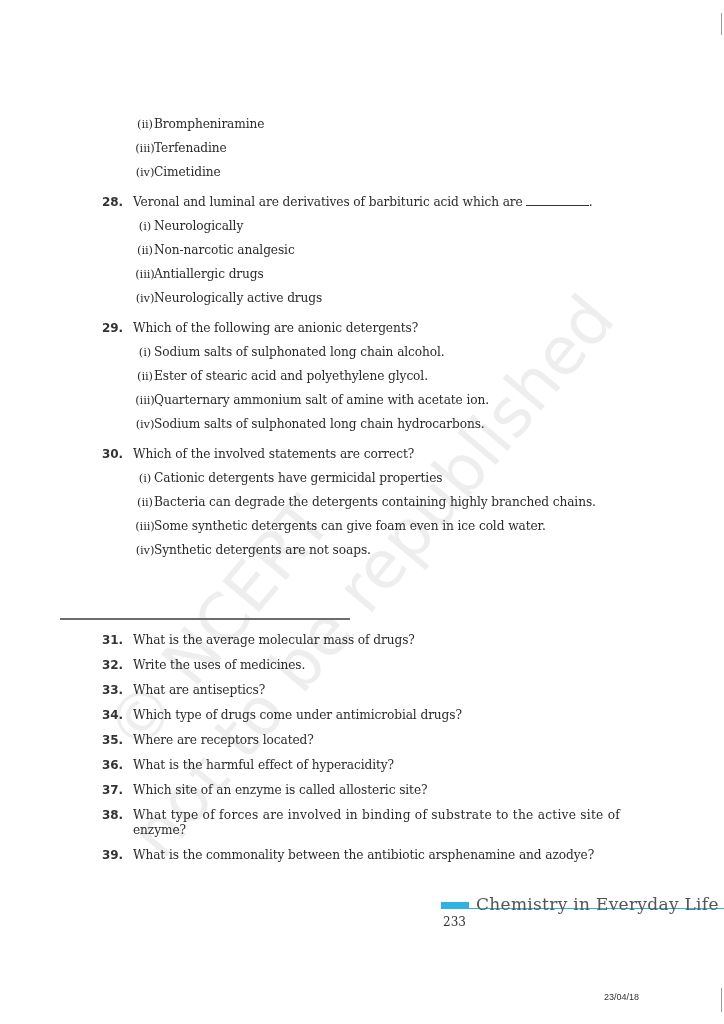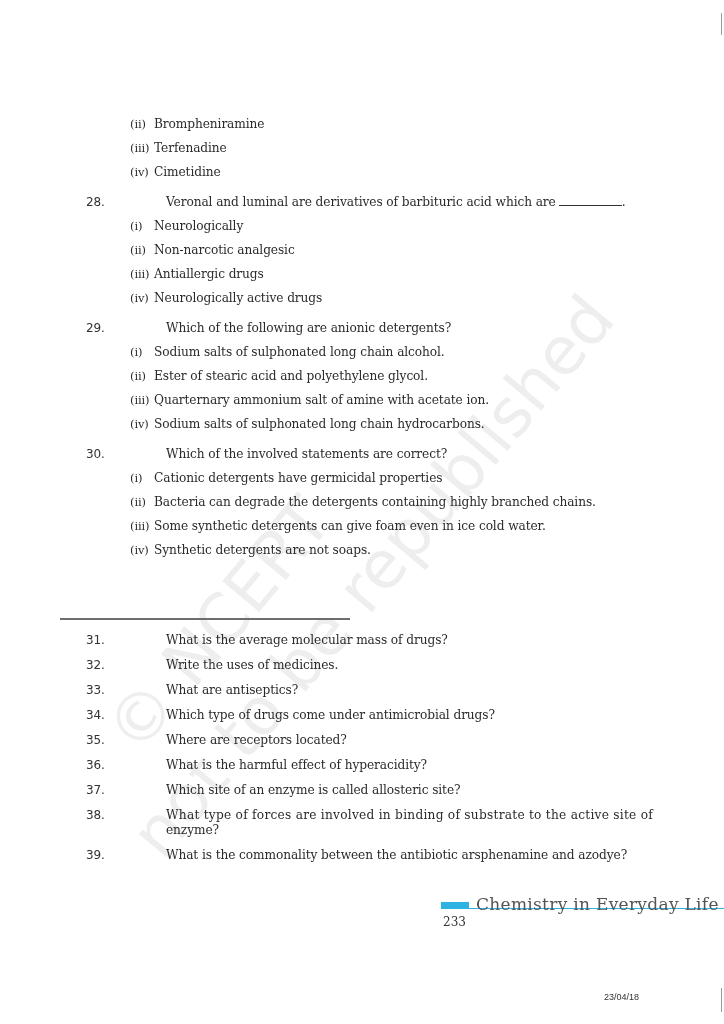--- a/index.html
+++ b/index.html
@@ -5,23 +5,23 @@
   html, body { margin: 0; padding: 0; }
   body {
     width: 724px; height: 1024px; background: #ffffff; position: relative; overflow: hidden;
     font-family: "DejaVu Serif", "Liberation Serif", serif; color: #2b2b2b;
   }
   .page { position: absolute; left: 0; top: 0; width: 724px; height: 1024px; }
   .corner-mark { position: absolute; left: 721px; top: 13px; width: 1px; height: 22px; background: #9a9a9a; }
   .corner-mark-bottom { position: absolute; left: 721px; top: 988px; width: 1px; height: 24px; background: #9a9a9a; }
 
   .line { position: absolute; font-size: 12.2px; line-height: 16px; white-space: nowrap; letter-spacing: -0.1px; }
-  .qnum { position: absolute; left: 86px; font-family: "DejaVu Sans", "Liberation Sans", sans-serif; font-weight: normal; font-size: 12px; color: #333; }
-  .qtext { position: absolute; left: 133px; margin-left: 33px; }
-  .opt-label { position: absolute; width: 30px; left: 130px; font-size: 11.5px; }
+  .qnum { position: absolute; left: 102px; font-family: "DejaVu Sans", "Liberation Sans", sans-serif; font-weight: bold; font-size: 12px; color: #333; }
+  .qtext { position: absolute; left: 133px; }
+  .opt-label { position: absolute; width: 30px; text-align: center; left: 130px; font-size: 11.5px; }
   .opt-text { position: absolute; left: 154px; }
   .blank { display: inline-block; width: 63px; border-bottom: 1px solid #333; height: 11px; vertical-align: baseline; margin-left: 3px; }
 
   .heading {
     position: absolute; left: 101px; top: 591px; font-family: "DejaVu Serif", "Liberation Serif", serif;
     font-weight: bold; font-size: 19.5px; color: #1e9ad6; letter-spacing: -0.3px; white-space: nowrap;
   }
   .heading-rule { position: absolute; left: 60px; top: 618px; width: 290px; height: 2px; background: #6d6d6d; }
 
   .footer-rule { position: absolute; left: 441px; top: 908px; width: 283px; height: 1px; background: #29b6e6; }

